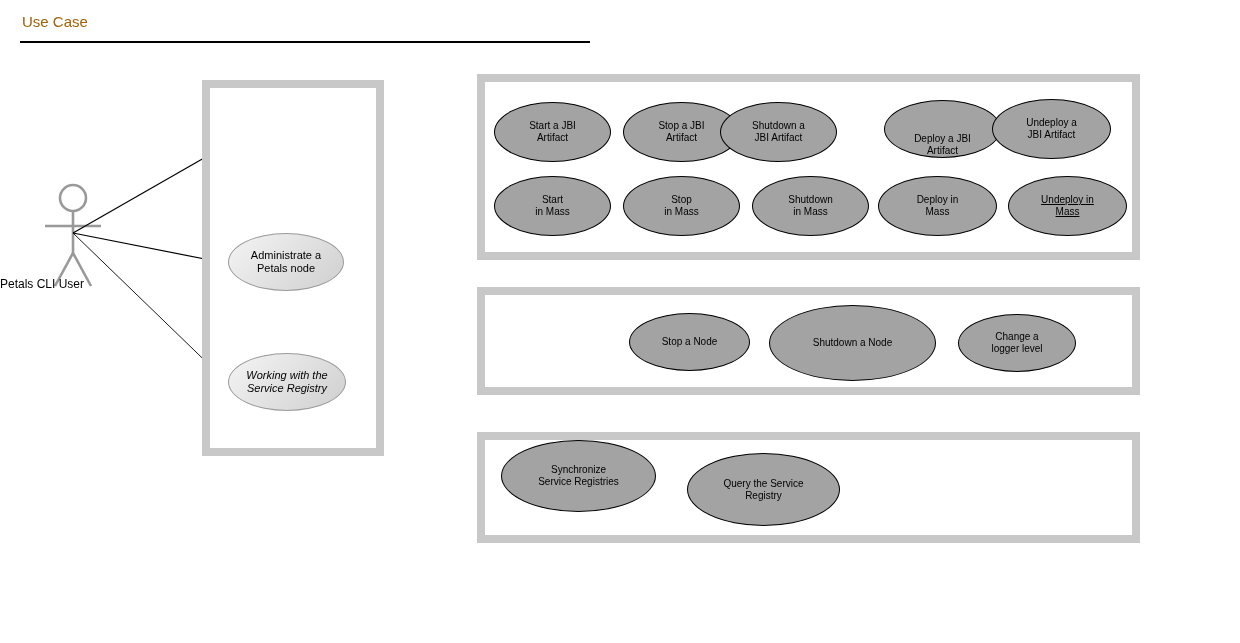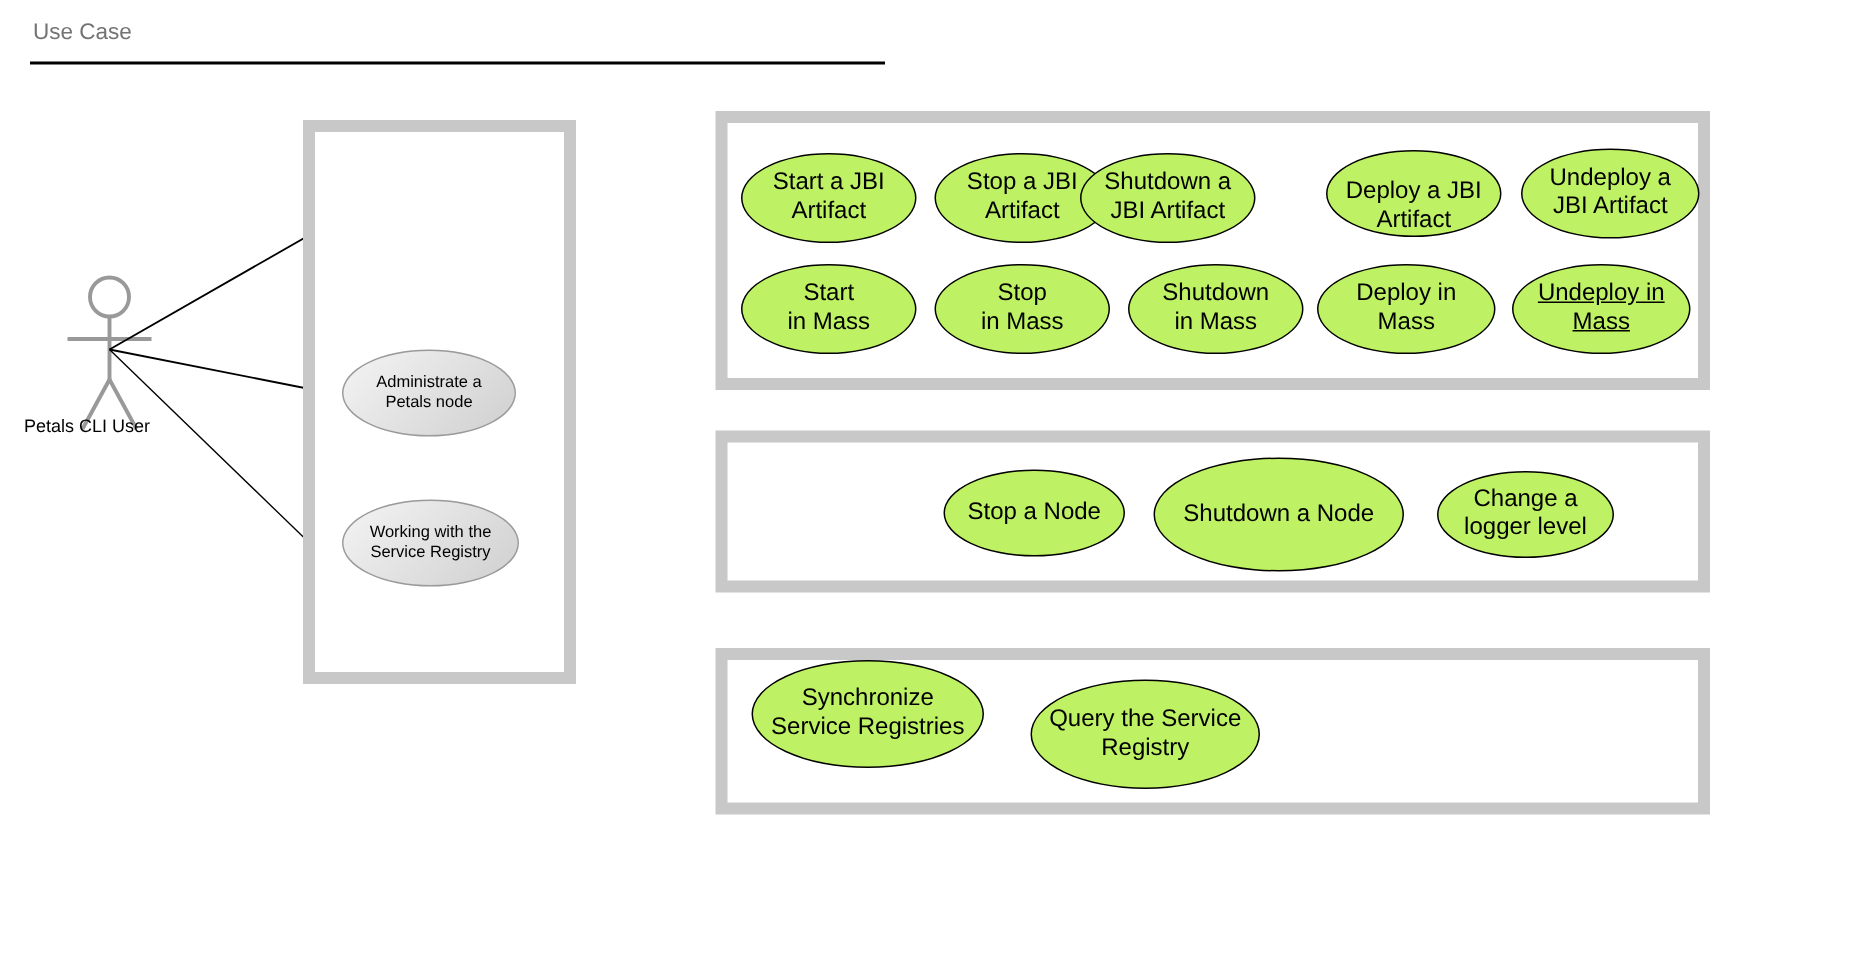--- a/index.html
+++ b/index.html
@@ -15,21 +15,21 @@
     overflow: hidden;
     font-family: "Liberation Sans", sans-serif;
   }
 
   
   #title-text {
     position: absolute;
     left: 22px;
     top: 13px;
     font-size: 15px;
-    color: #737373;
+    color: #a16207;
     white-space: nowrap;
   }
   #title-rule {
     position: absolute;
     left: 20px;
     top: 41px;
     width: 570px;
     height: 2px;
     background: #000000;
   }
@@ -41,21 +41,21 @@
     top: 182px;
     width: 86px;
     height: 110px;
   }
   #actor svg { display: block; }
   #actor-label {
     position: absolute;
     left: 0px;
     top: 277px;
     width: 116px;
-    text-align: center;
+    text-align: left;
     font-size: 12px;
     color: #000000;
     white-space: nowrap;
   }
 
   
   #assoc-layer {
     position: absolute;
     left: 0;
     top: 0;
@@ -81,22 +81,22 @@
     align-items: center;
     justify-content: center;
     text-align: center;
     line-height: 1.18;
     color: #000000;
     white-space: nowrap;
   }
   
   .uc-plain {
     border: 1.4px solid #000000;
-    background: #bef264;
-    font-size: 16px;
+    background: #a3a3a3;
+    font-size: 10px;
   }
   
   .uc-shaded {
     border: 1px solid #9a9a9a;
     background: linear-gradient(135deg, #f4f4f4 0%, #e6e6e6 38%, #cfcfcf 100%);
     font-size: 11px;
   }
   .uc span { display: block; pointer-events: none; }
 </style>
 </head>
@@ -132,21 +132,21 @@
   <div class="group-box" style="left:202px; top:80px; width:182px; height:376px;"></div>
 
 
   <div class="uc uc-shaded" style="left:228px; top:233px; width:116px; height:58px;">
     <span>
       <span>Administrate a</span>
       <span>Petals node</span>
     </span>
   </div>
 
-  <div class="uc uc-shaded" style="left:228px; top:333px; width:118px; height:58px;">
+  <div class="uc uc-shaded" style="left:228px; top:353px; width:118px; height:58px;font-style:italic;">
     <span>
       <span>Working with the</span>
       <span>Service Registry</span>
     </span>
   </div>
 
   <div class="group-box" style="left:477px; top:74px; width:663px; height:186px;"></div>
 
   <div class="uc uc-plain" style="left:494px; top:102px; width:117px; height:60px;">
     <span>
@@ -165,21 +165,21 @@
       <span>Shutdown a</span>
       <span>JBI Artifact</span>
     </span>
   </div>
   <div class="uc uc-plain" style="left:884px; top:100px; width:117px; height:58px;align-items:flex-end;">
     <span>
       <span>Deploy a JBI</span>
       <span>Artifact</span>
     </span>
   </div>
-  <div class="uc uc-plain" style="left:1014px; top:99px; width:119px; height:60px;">
+  <div class="uc uc-plain" style="left:992px; top:99px; width:119px; height:60px;">
     <span>
       <span>Undeploy a</span>
       <span>JBI Artifact</span>
     </span>
   </div>
 
   <div class="uc uc-plain" style="left:494px; top:176px; width:117px; height:60px;">
     <span>
       <span>Start</span>
       <span>in Mass</span>

